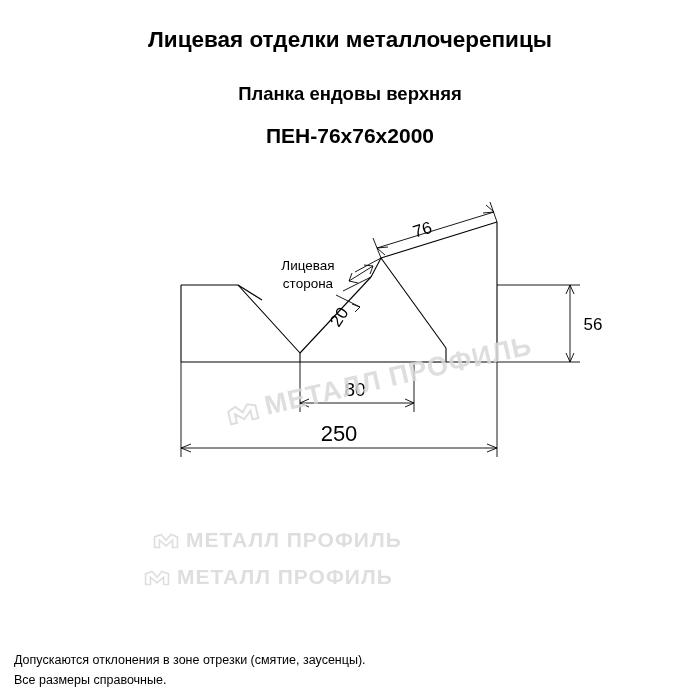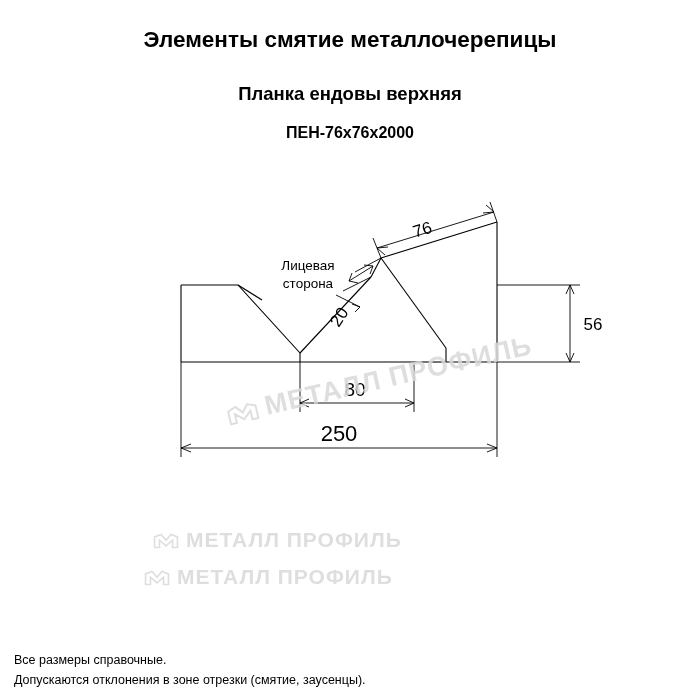--- a/index.html
+++ b/index.html
@@ -32,21 +32,21 @@
     line-height: 1.2;
   }
   .sub-title {
     font-size: 18.5px;
     font-weight: bold;
     margin: 8px;
     padding-top: 22px;
     line-height: 1.2;
   }
   .code-title {
-    font-size: 16px;
+    font-size: 21px;
     font-weight: bold;
     margin: 0;
     padding-top: 10px;
     line-height: 1.2;
   }
   .drawing-wrap {
     position: absolute;
     left: 0;
     top: 160px;
     width: 700px;
@@ -96,21 +96,21 @@
     margin-right: 6px;
     vertical-align: middle;
   }
 </style>
 </head>
 <body>
 
 <div class="page">
 
   <div class="title-block">
-    <h1 class="main-title">Элементы смятие металлочерепицы</h1>
+    <h1 class="main-title">Лицевая отделки металлочерепицы</h1>
     <h2 class="sub-title">Планка ендовы верхняя</h2>
     <h3 class="code-title">ПЕН-76x76x2000</h3>
   </div>
 
   <div class="drawing-wrap">
     <svg class="draw" width="700" height="360" viewBox="0 0 700 360">
 
       <g fill="none" stroke="#000000" stroke-width="1.1">
 
         <path d="M 181 125 L 181 202"></path>
@@ -207,17 +207,17 @@
     </div>
 
     <div class="wm wm3">
       <svg class="wm-logo" width="28" height="18" viewBox="0 0 34 22">
         <path d="M3 19 L3 6 L11 3 L17 10 L23 3 L31 6 L31 19 L25 19 L25 10 L17 17 L9 10 L9 19 Z" fill="none" stroke="#d9d9d9" stroke-width="2"></path>
       </svg><span>МЕТАЛЛ ПРОФИЛЬ</span>
     </div>
   </div>
 
   <div class="footnotes">
+    <div>Допускаются отклонения в зоне отрезки (смятие, заусенцы).</div>
     <div>Все размеры справочные.</div>
-    <div>Допускаются отклонения в зоне отрезки (смятие, заусенцы).</div>
   </div>
 
 </div>
 
 </body></html>

